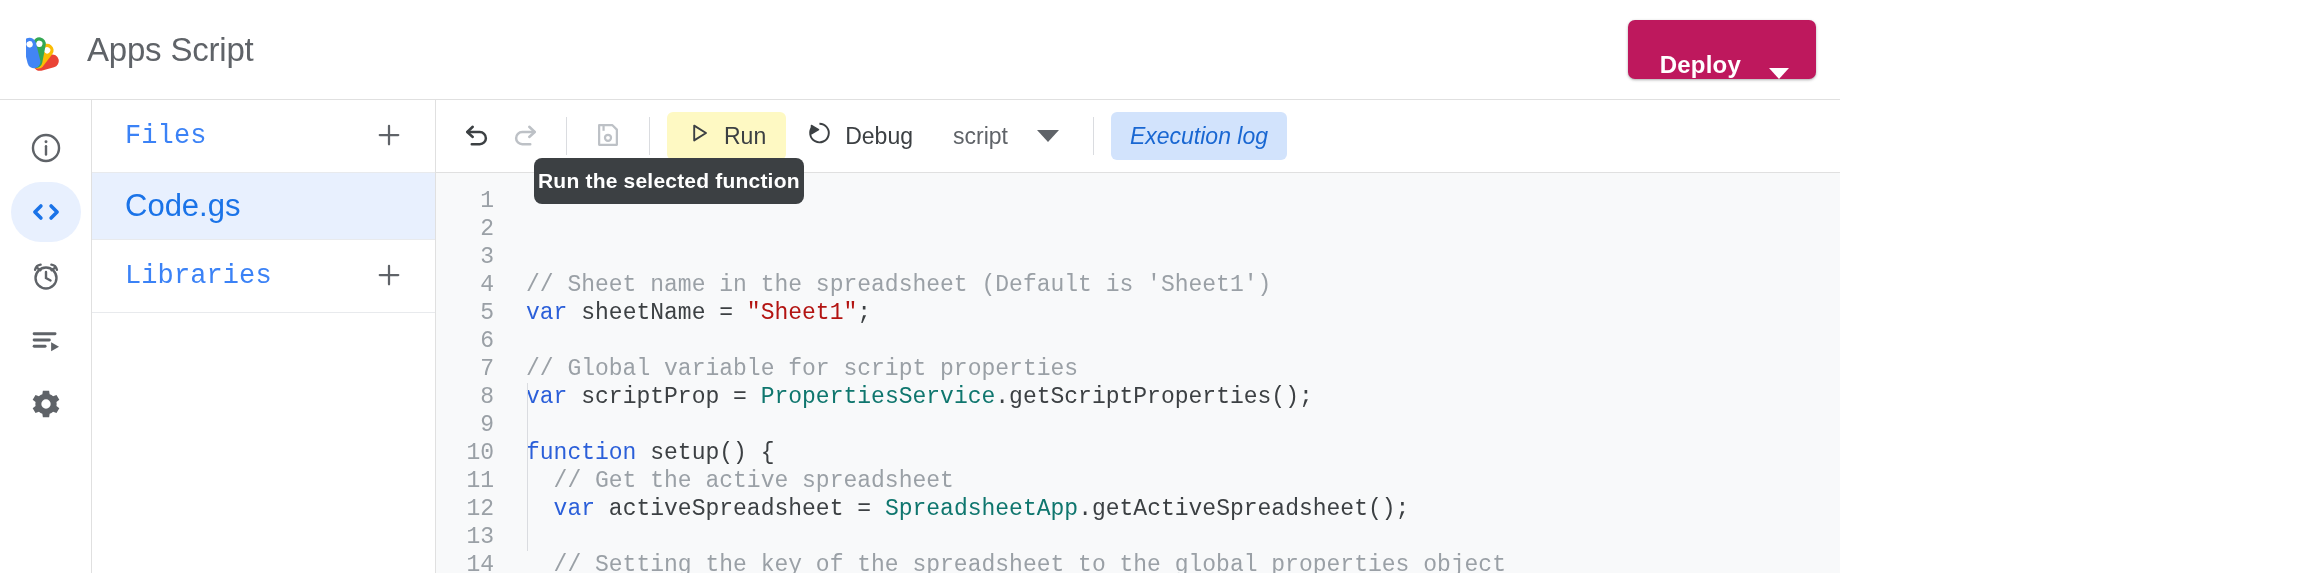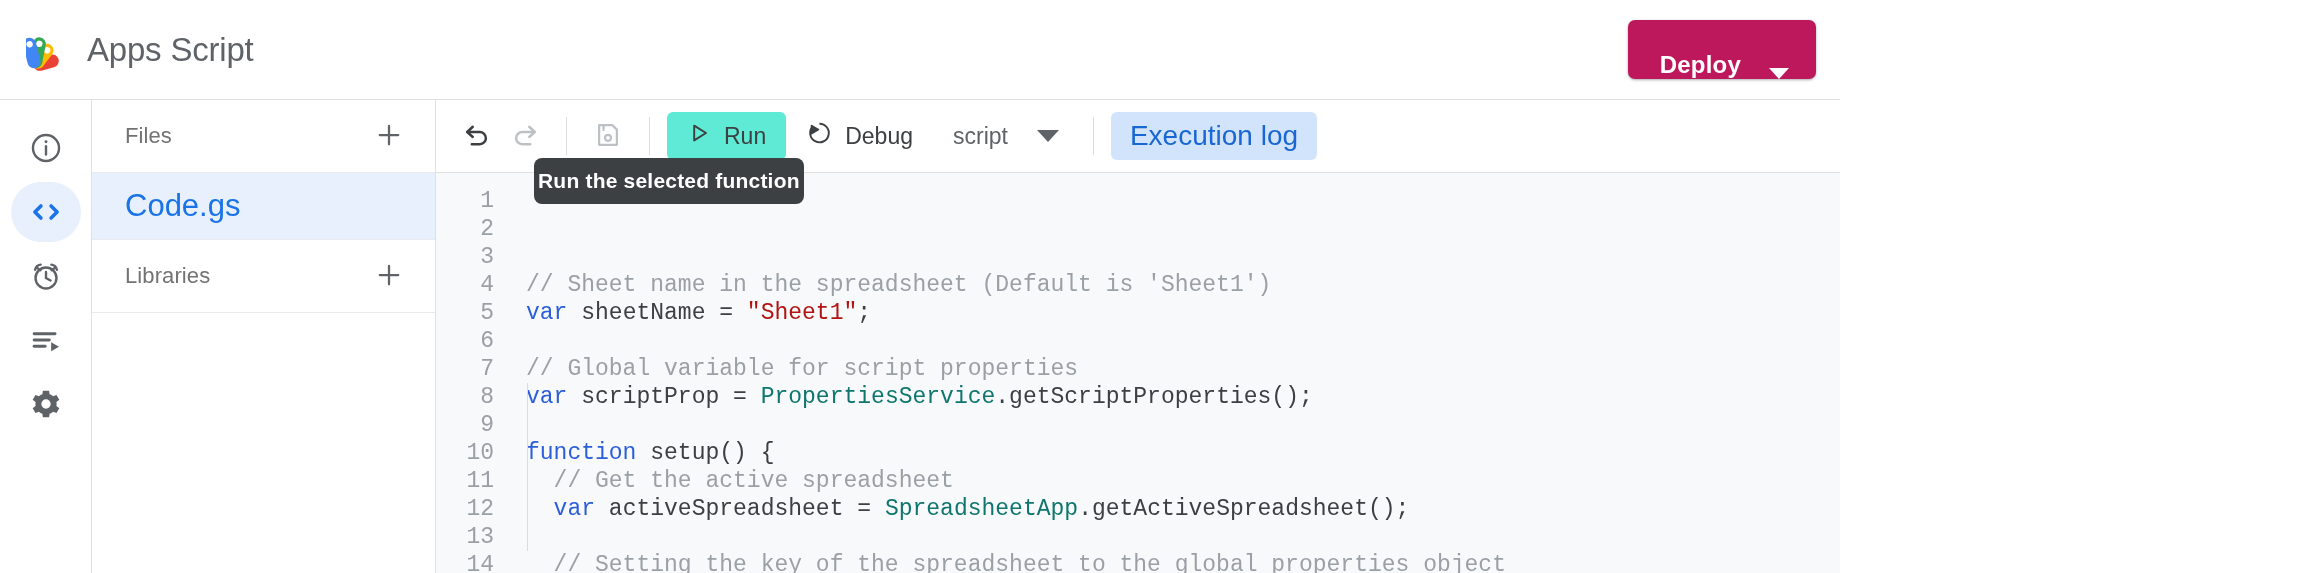--- a/index.html
+++ b/index.html
@@ -130,23 +130,24 @@
   }
   .panel-section-head {
     height: 73px;
     display: flex;
     align-items: center;
     justify-content: space-between;
     padding: 0 26px 0 33px;
     border-bottom: 1px solid #e8eaed;
   }
   .panel-section-title {
-    font-size: 22px;
-    color: #737373;
+    font-size: 27px;
+    color: #3b82f6;
     letter-spacing: 0.1px;
+    font-family: Liberation Mono, monospace;
   }
   .add-btn {
     width: 40px; height: 40px;
     display: flex; align-items: center; justify-content: center;
     cursor: pointer;
     color: #5f6368;
     border-radius: 50%;
     background: transparent;
     border: none;
     padding: 0;
@@ -213,21 +214,21 @@
     padding: 0 20px;
     border-radius: 6px;
     border: none;
     background: transparent;
     cursor: pointer;
     font-family: "Liberation Sans", sans-serif;
     font-size: 23px;
     color: #3c4043;
     white-space: nowrap;
   }
-  .tb-btn.hovered { background: #5eead4; }
+  .tb-btn.hovered { background: #fef9c3; }
   .func-select {
     display: flex;
     align-items: center;
     height: 48px;
     padding: 0 12px 0 20px;
     font-size: 23px;
     color: #5f6368;
     cursor: pointer;
     white-space: nowrap;
   }
@@ -243,26 +244,27 @@
     border-right: 11px solid transparent;
     border-top: 12px solid #5f6368;
   }
   .exec-log-btn {
     background: #d2e3fc;
     color: #1967d2;
     border: none;
     border-radius: 6px;
     height: 48px;
     padding: 0 19px;
-    font-size: 28px;
+    font-size: 23px;
     font-family: "Liberation Sans", sans-serif;
     cursor: pointer;
     white-space: nowrap;
     display: flex;
     align-items: center;
+    font-style: italic;
   }
 
   
   .tooltip {
     position: absolute;
     background: #3c4043;
     color: #ffffff;
     font-size: 21px;
     font-weight: 700;
     border-radius: 8px;

